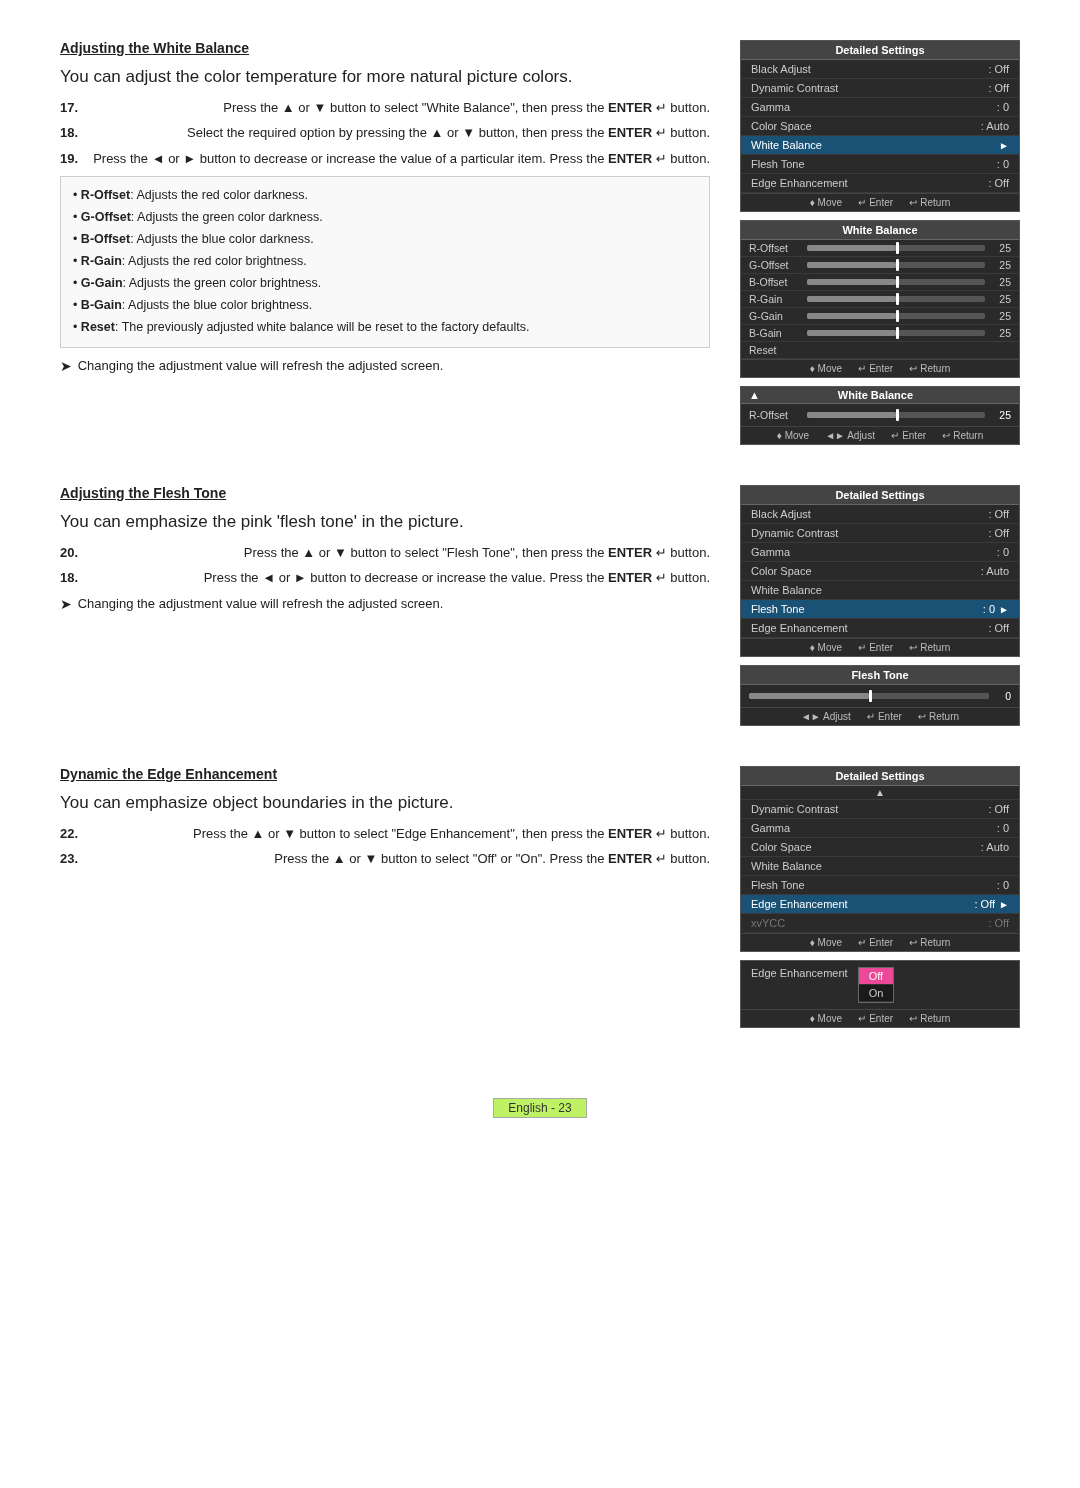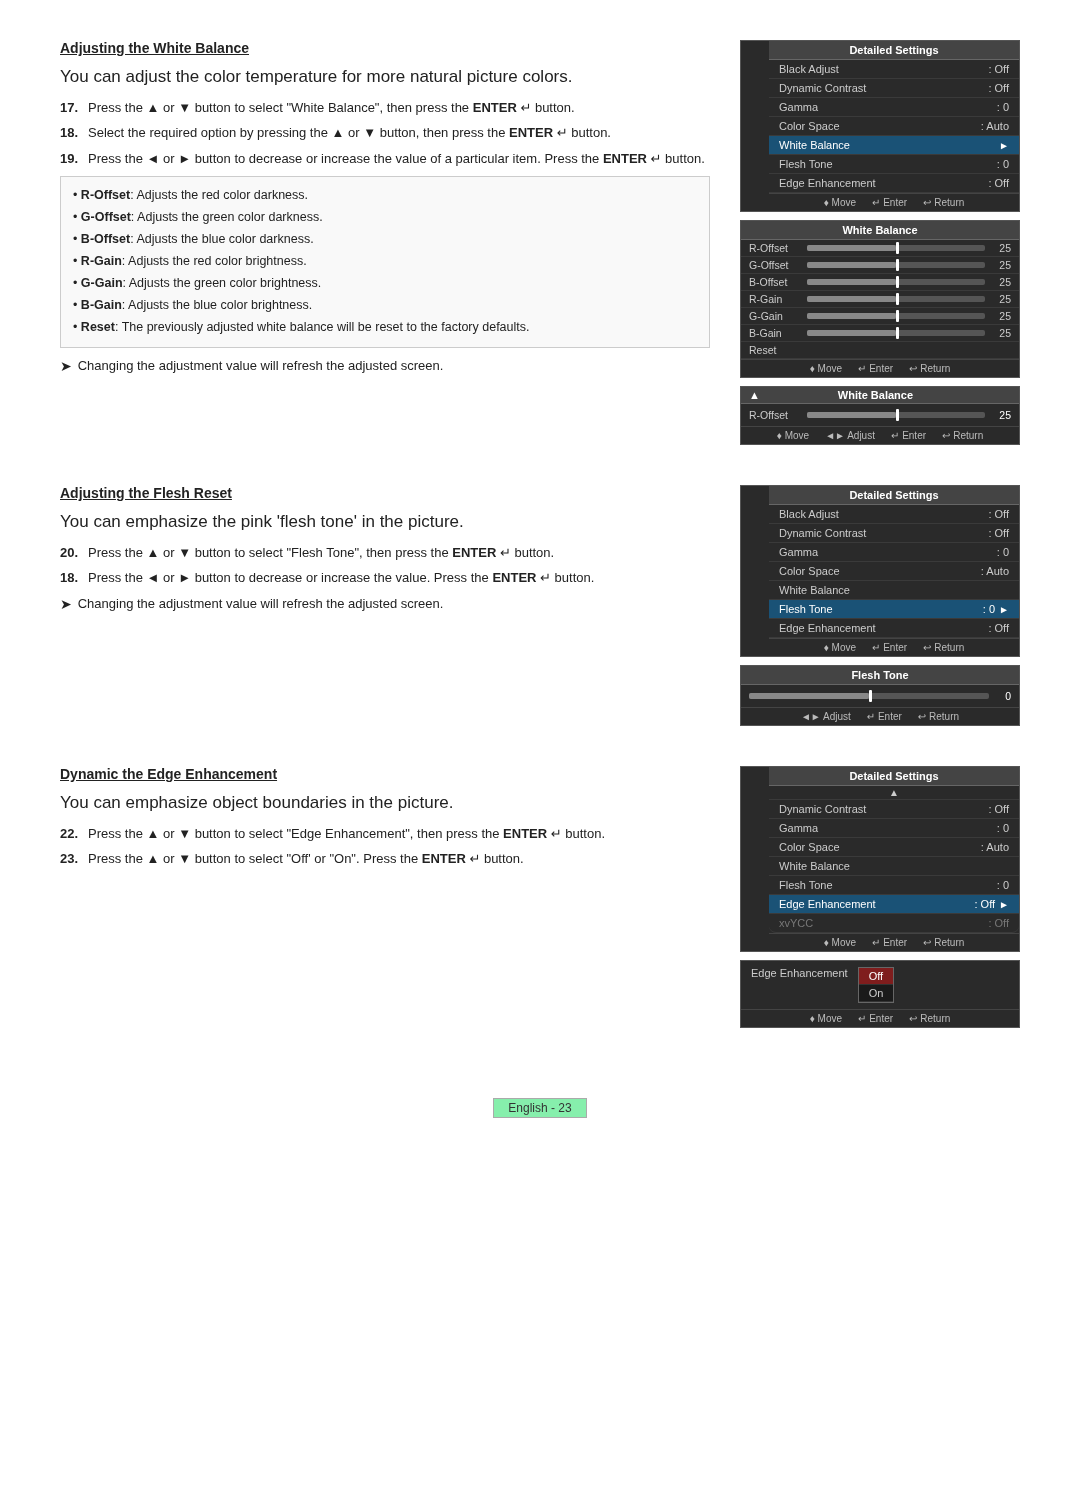--- a/index.html
+++ b/index.html
@@ -52,21 +52,21 @@
       gap: 6px;
       margin-bottom: 6px;
       font-size: 13px;
       line-height: 1.5;
     }
     .step-num {
       font-weight: bold;
       font-size: 13px;
       min-width: 22px;
     }
-    .step-text { flex: 1; }
+    .step-text { flex: 1; text-align: right; }
     .note-box {
       border: 1px solid #ccc;
       background: #f9f9f9;
       padding: 8px 12px;
       margin: 8px 0;
       font-size: 12.5px;
       line-height: 1.6;
     }
     .note-box ul { list-style: none; padding: 0; }
     .note-box li::before { content: "• "; }
@@ -80,21 +80,20 @@
     }
     .arrow-symbol { font-size: 14px; }
 
     
     .ui-panel {
       background: #2a2a2a;
       border: 1px solid #555;
       color: #eee;
       font-size: 11px;
       width: 280px;
-      padding-left: 28px;
     }
     .ui-panel-title {
       background: #444;
       color: #fff;
       text-align: center;
       padding: 3px 0;
       font-size: 11px;
       font-weight: bold;
       border-bottom: 1px solid #666;
     }
@@ -296,36 +295,36 @@
       border: 1px solid #666;
       background: #1a1a1a;
     }
     .ee-option {
       padding: 2px 10px;
       font-size: 11px;
       color: #ccc;
       border-bottom: 1px solid #333;
     }
     .ee-option.selected {
-      background: #7f1d1d;
+      background: #ec4899;
       color: #fff;
     }
 
     
     .page-footer {
       text-align: center;
       margin-top: 30px;
       font-size: 12px;
       color: #333;
     }
     .footer-badge {
       display: inline-block;
       border: 1px solid #aaa;
       padding: 2px 14px;
-      background: #86efac;
+      background: #bef264;
       font-size: 12px;
     }
   </style>
 </head>
 <body>
 
 <div class="page-content">
 
   <div class="section">
     <div class="section-text">
@@ -478,21 +477,21 @@
           <span>◄► Adjust</span>
           <span>↵ Enter</span>
           <span>↩ Return</span>
         </div>
       </div>
     </div>
   </div>
 
   <div class="section">
     <div class="section-text">
-      <div class="section-heading">Adjusting the Flesh Reset</div>
+      <div class="section-heading">Adjusting the Flesh Tone</div>
       <div class="intro-text">You can emphasize the pink 'flesh tone' in the picture.</div>
       <div class="step">
         <span class="step-num"><b>20.</b></span>
         <span class="step-text">Press the ▲ or ▼ button to select "Flesh Tone", then press the <b>ENTER</b> ↵ button.</span>
       </div>
       <div class="step">
         <span class="step-num"><b>18.</b></span>
         <span class="step-text">Press the ◄ or ► button to decrease or increase the value. Press the <b>ENTER</b> ↵ button.</span>
       </div>
       <div class="arrow-note">

